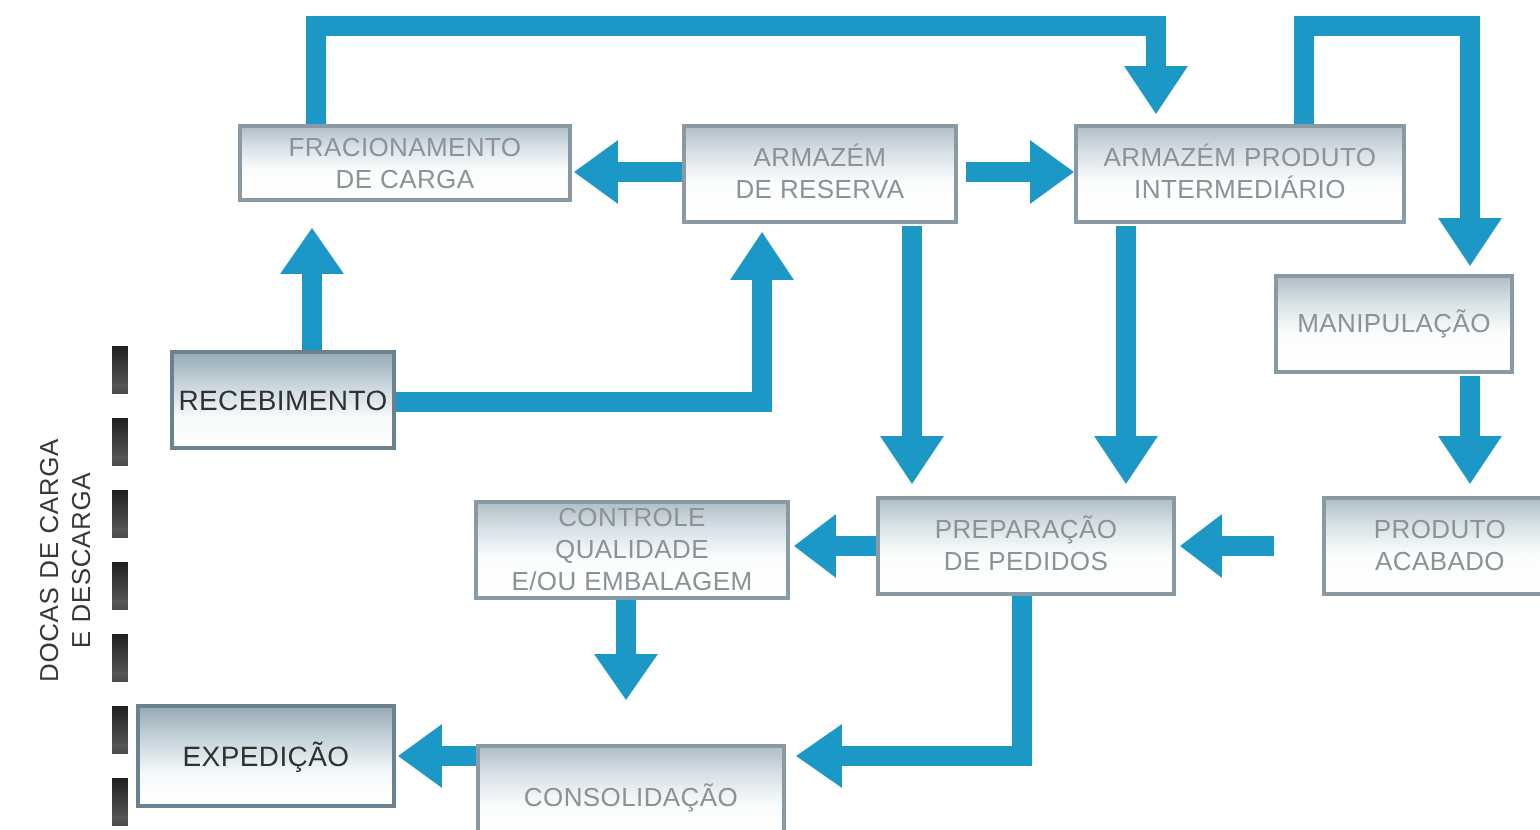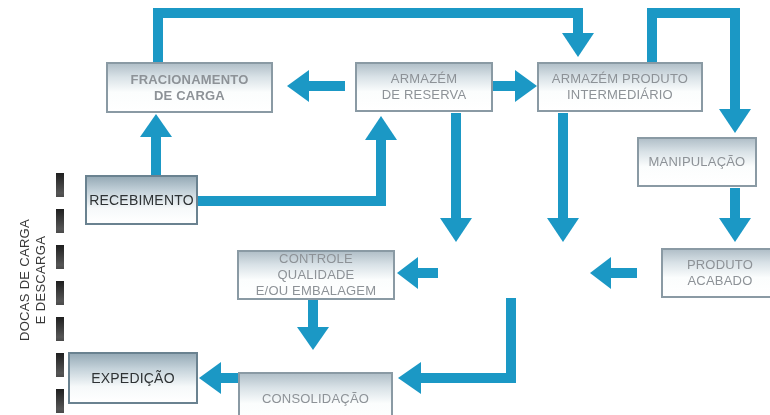--- a/index.html
+++ b/index.html
@@ -17,22 +17,22 @@
     font-size:13px;line-height:16px;letter-spacing:.2px;
     white-space:pre-line;
   }
   .node.dock{
     border-color:var(--dock-border,#6a8290);
     background:linear-gradient(to bottom,var(--dock-grad-top,#97abb7) 0%,#c3d1d9 30%,#f6f9fa 68%,#ffffff 100%);
     color:var(--dock-text,#2e3234);
     font-size:14px;
   }
   
-  #n-fracionamento{left:106px;top:62px;width:167px;height:51px;font-weight:bold;}
-  #n-armazem-reserva{left:355px;top:62px;width:138px;height:50px;}
+  #n-fracionamento{left:119px;top:62px;width:167px;height:39px;}
+  #n-armazem-reserva{left:341px;top:62px;width:138px;height:50px;}
   #n-armazem-produto{left:537px;top:62px;width:166px;height:50px;}
   #n-manipulacao{left:637px;top:137px;width:120px;height:50px;}
   #n-recebimento{left:85px;top:175px;width:113px;height:50px;}
   #n-controle{left:237px;top:250px;width:158px;height:50px;}
   #n-preparacao{left:438px;top:248px;width:150px;height:50px;}
   #n-produto-acabado{left:637px;top:248px;width:118px;height:50px;margin-left:24px;}
   #n-expedicao{left:68px;top:352px;width:130px;height:52px;}
   #n-consolidacao{left:238px;top:352px;width:155px;height:53px;margin-top:20px;}
   
   #arrow-layer{position:absolute;left:0;top:0;width:770px;height:415px;}
@@ -137,20 +137,22 @@
   <div class="node" id="n-fracionamento">FRACIONAMENTO
 DE CARGA</div>
   <div class="node" id="n-armazem-reserva">ARMAZÉM
 DE RESERVA</div>
   <div class="node" id="n-armazem-produto">ARMAZÉM PRODUTO
 INTERMEDIÁRIO</div>
   <div class="node" id="n-manipulacao">MANIPULAÇÃO</div>
   <div class="node" id="n-controle">CONTROLE QUALIDADE
 E/OU EMBALAGEM</div>
   <div class="node dock" id="n-recebimento">RECEBIMENTO</div>
+  <div class="node" id="n-preparacao">PREPARAÇÃO
+DE PEDIDOS</div>
   <div class="node" id="n-produto-acabado">PRODUTO
 ACABADO</div>
   <div class="node dock" id="n-expedicao">EXPEDIÇÃO</div>
   <div class="node" id="n-consolidacao">CONSOLIDAÇÃO</div>
 
   <div id="dock-dash"></div>
   <div id="dock-label">DOCAS DE CARGA
 E DESCARGA</div>
 
 </div>

